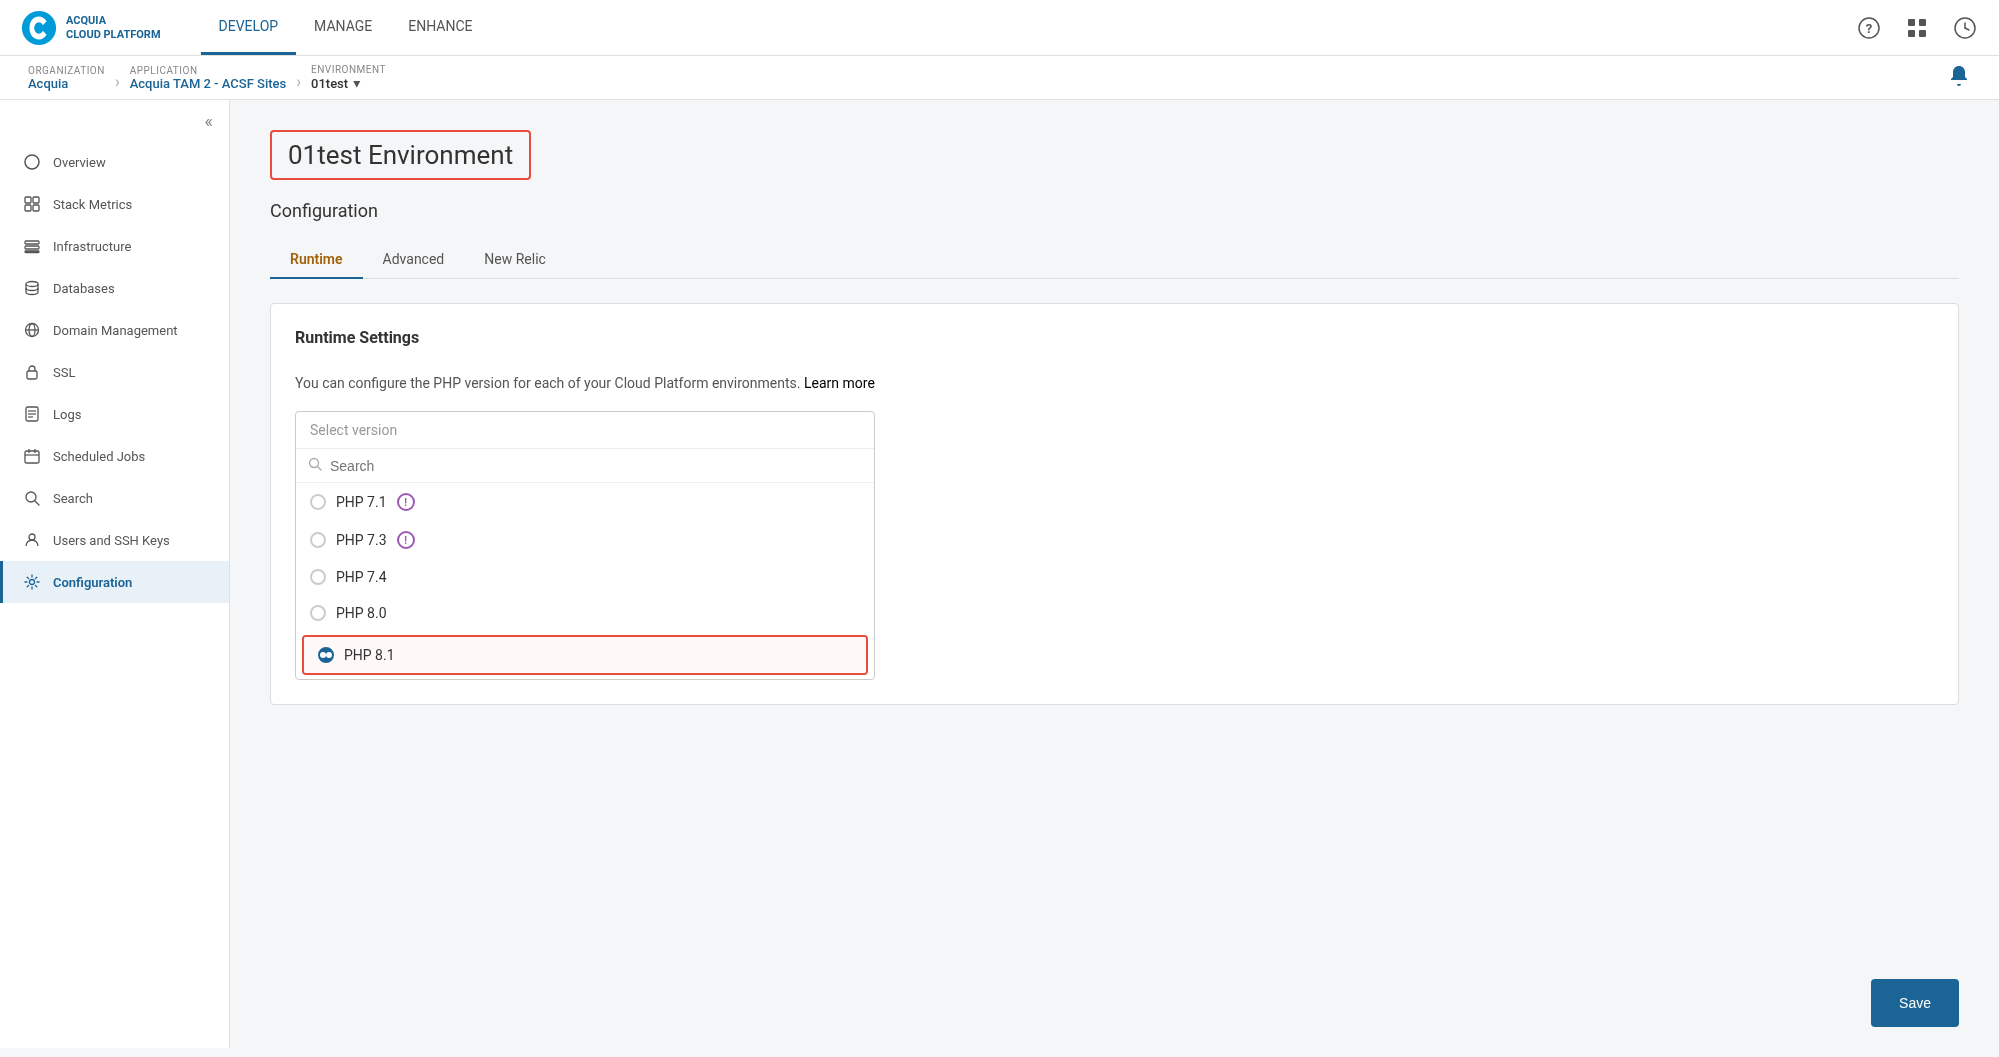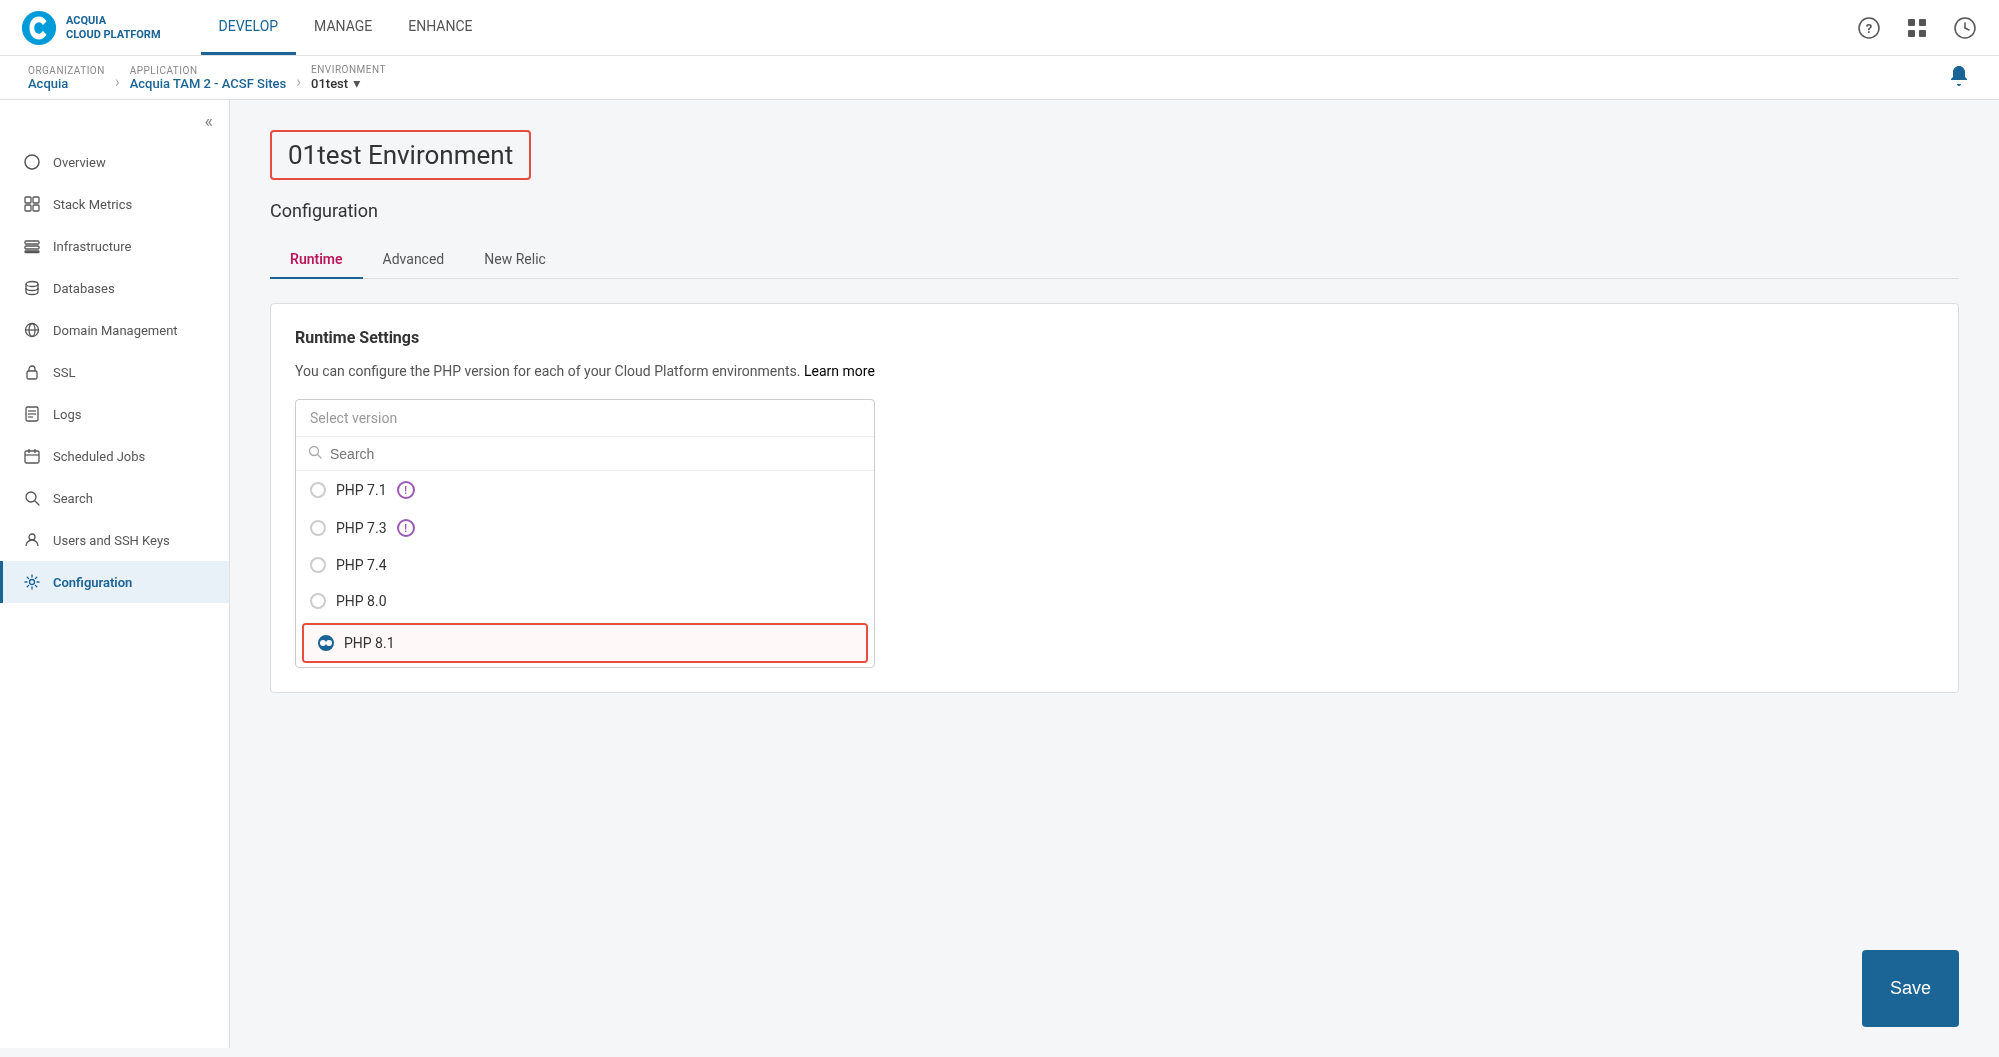--- a/index.html
+++ b/index.html
@@ -199,37 +199,37 @@
     }
     .tab {
       padding: 10px 20px;
       cursor: pointer;
       font-size: 14px;
       color: #555;
       border-bottom: 2px solid transparent;
       margin-bottom: -1px;
     }
     .tab.active {
-      color: #be185d;
+      color: #a16207;
       border-bottom-color: #1a6496;
       font-weight: 600;
     }
 
     
     .card {
       background: #fff;
       border: 1px solid #ddd;
       border-radius: 4px;
       padding: 24px;
     }
     .card-title {
       font-size: 16px;
       font-weight: 700;
       color: #333;
-      margin-bottom: 16px;
+      margin-bottom: 28px;
     }
     .description-text {
       font-size: 14px;
       color: #555;
       margin-bottom: 20px;
     }
     .learn-more {
       color: #000000;
       cursor: pointer;
       text-decoration: none;
@@ -318,22 +318,22 @@
     .save-btn-area {
       position: fixed;
       bottom: 30px;
       right: 40px;
     }
     .save-btn {
       background: #1a6496;
       color: #fff;
       border: none;
       border-radius: 4px;
-      padding: 28px 28px;
-      font-size: 18px;
+      padding: 16px 28px;
+      font-size: 14px;
       font-weight: 500;
       cursor: pointer;
     }
   </style>
 </head>
 <body>
 
 <nav class="top-nav">
   <div class="logo-area">
     <svg class="logo-icon" viewBox="0 0 40 40">

